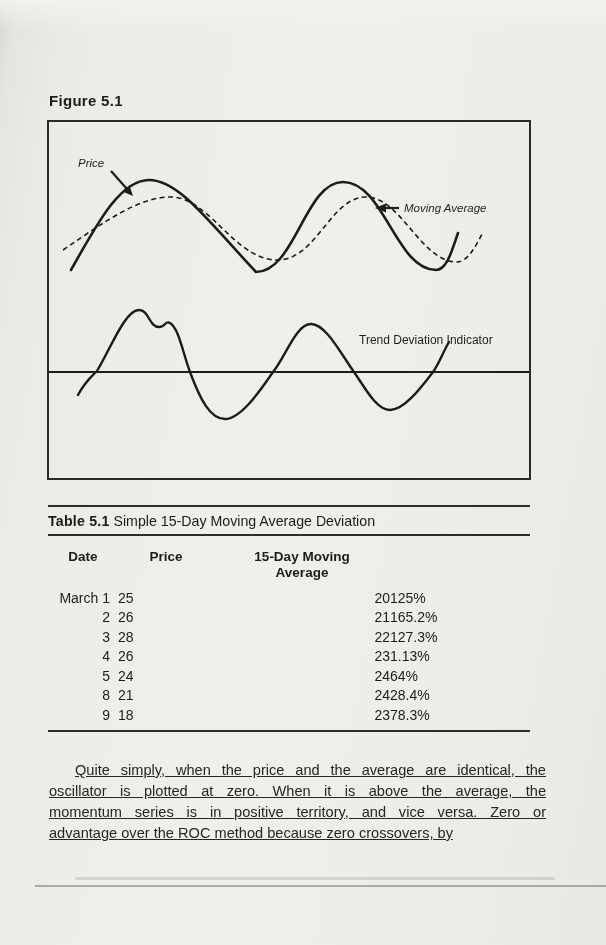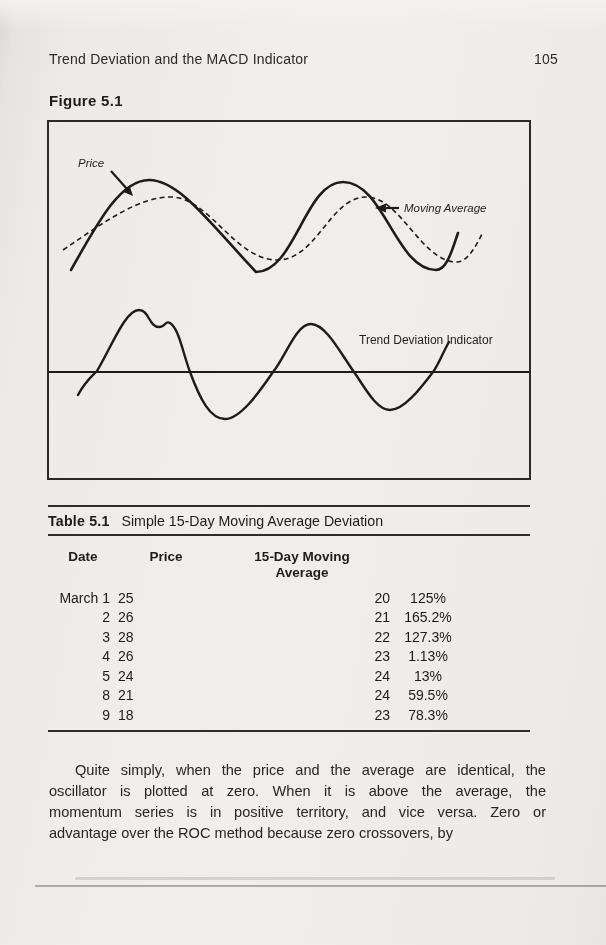--- a/index.html
+++ b/index.html
@@ -24,52 +24,48 @@
   .svg-label { font-size: 11.5px; font-style: italic; fill: #1f1f1f; }
   .svg-label2 { font-size: 12px; fill: #1f1f1f; }
 
   
   .tbl { position: absolute; left: 48px; top: 505px; width: 482px; color: #1c1c1c; }
   .rule { background: #2e2d2b; }
   .rule-top { height: 2px; }
   .rule-mid { height: 1.5px; }
   .rule-bottom { height: 2px; margin-top: 4px; }
   .tbl-caption { padding: 6px 0 5px 0; font-size: 14.2px; }
-  .tbl-label { font-weight: 700; margin-right: 12px; letter-spacing: .2px; }
+  .tbl-label { font-weight: 700; margin-right: 4px; letter-spacing: .2px; }
   .grid { display: grid; grid-template-columns: 70px 96px 176px 140px; }
   .grid-head { margin-top: 13px; font-weight: 700; font-size: 13.5px; line-height: 16.5px; }
   .hc { text-align: center; }
   .hc span { display: block; }
   .hc-4 { padding-right: 24px; }
   .grid-body { margin-top: 7px; font-size: 14px; line-height: 19.6px; }
   .trow { display: contents; }
   .c1 { text-align: right; padding-right: 8px; }
   .c2 { text-align: left; }
   .c3 { text-align: right; }
-  .c4 { text-align: center; padding-right: 64px; }
+  .c4 { text-align: left; padding-right: 64px; }
 
   
   .para { position: absolute; left: 49px; top: 760px; width: 497px; font-size: 14.6px; line-height: 21px; color: #262626; }
-  .para .ln { text-align: justify; text-align-last: justify; white-space: normal; }
+  .para .ln { text-align: justify; text-align-last: justify; white-space: normal; text-decoration: underline; }
   .para .ln-first { text-indent: 26px; }
   .para .ln-last { text-align-last: left; }
 
   
   .artifact-1 { position: absolute; left: 75px; top: 877px; width: 480px; height: 3px; background: rgba(150,148,140,.30); border-radius: 2px; }
   .artifact-2 { position: absolute; left: 35px; top: 885px; width: 571px; height: 2px; background: rgba(118,116,110,.55); }
 </style>
 </head>
 <body>
 
 <div class="page">
 
-  <div class="running-head">
-    <span class="rh-title">Trend Deviation and the MACD Indicator</span>
-    <span class="rh-page">105</span>
-  </div>
 
   <div class="figure-label">Figure 5.1</div>
 
   <div class="figure-chart">
     <svg width="480" height="356" viewBox="0 0 480 356">
 
       <path d="M 22,148 C 50,98 72,58 100,58 C 130,58 160,100 207,150 C 246,150 256,60 294,60 C 335,60 347,148 387,148 C 398,148 403,128 409,111" fill="none" stroke="#1c1c1c" stroke-width="2.6" stroke-linecap="round"></path>
 
       <path d="M 14,128 C 58,98 90,75 122,75 C 160,75 186,138 228,138 C 268,138 281,75 317,75 C 352,75 372,140 408,140 C 418,140 426,126 433,112" fill="none" stroke="#1c1c1c" stroke-width="1.6" stroke-dasharray="5 3.5"></path>
 
@@ -134,27 +130,27 @@
       <div class="trow">
         <div class="c1">4</div>
         <div class="c2">26</div>
         <div class="c3">23</div>
         <div class="c4">1.13%</div>
       </div>
       <div class="trow">
         <div class="c1">5</div>
         <div class="c2">24</div>
         <div class="c3">24</div>
-        <div class="c4">13%</div>
+        <div class="c4">64%</div>
       </div>
       <div class="trow">
         <div class="c1">8</div>
         <div class="c2">21</div>
         <div class="c3">24</div>
-        <div class="c4">59.5%</div>
+        <div class="c4">28.4%</div>
       </div>
       <div class="trow">
         <div class="c1">9</div>
         <div class="c2">18</div>
         <div class="c3">23</div>
         <div class="c4">78.3%</div>
       </div>
     </div>
 
     <div class="rule rule-bottom"></div>

